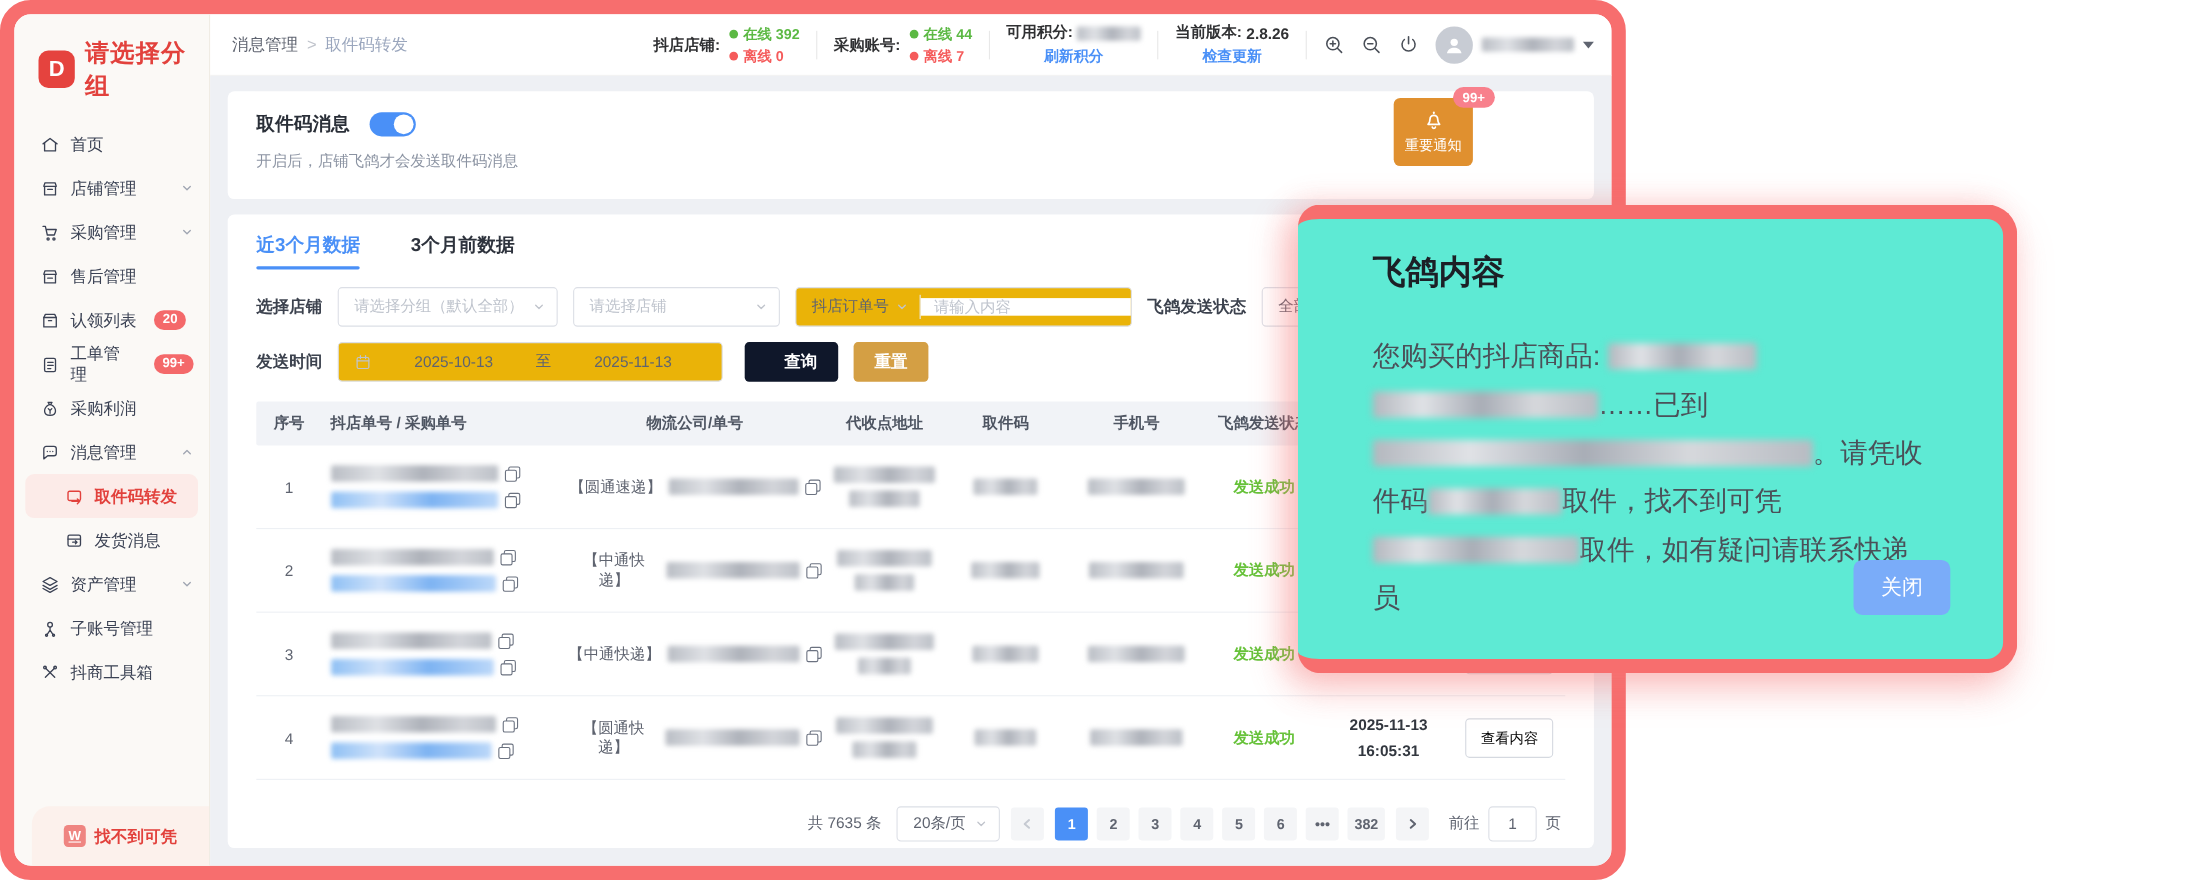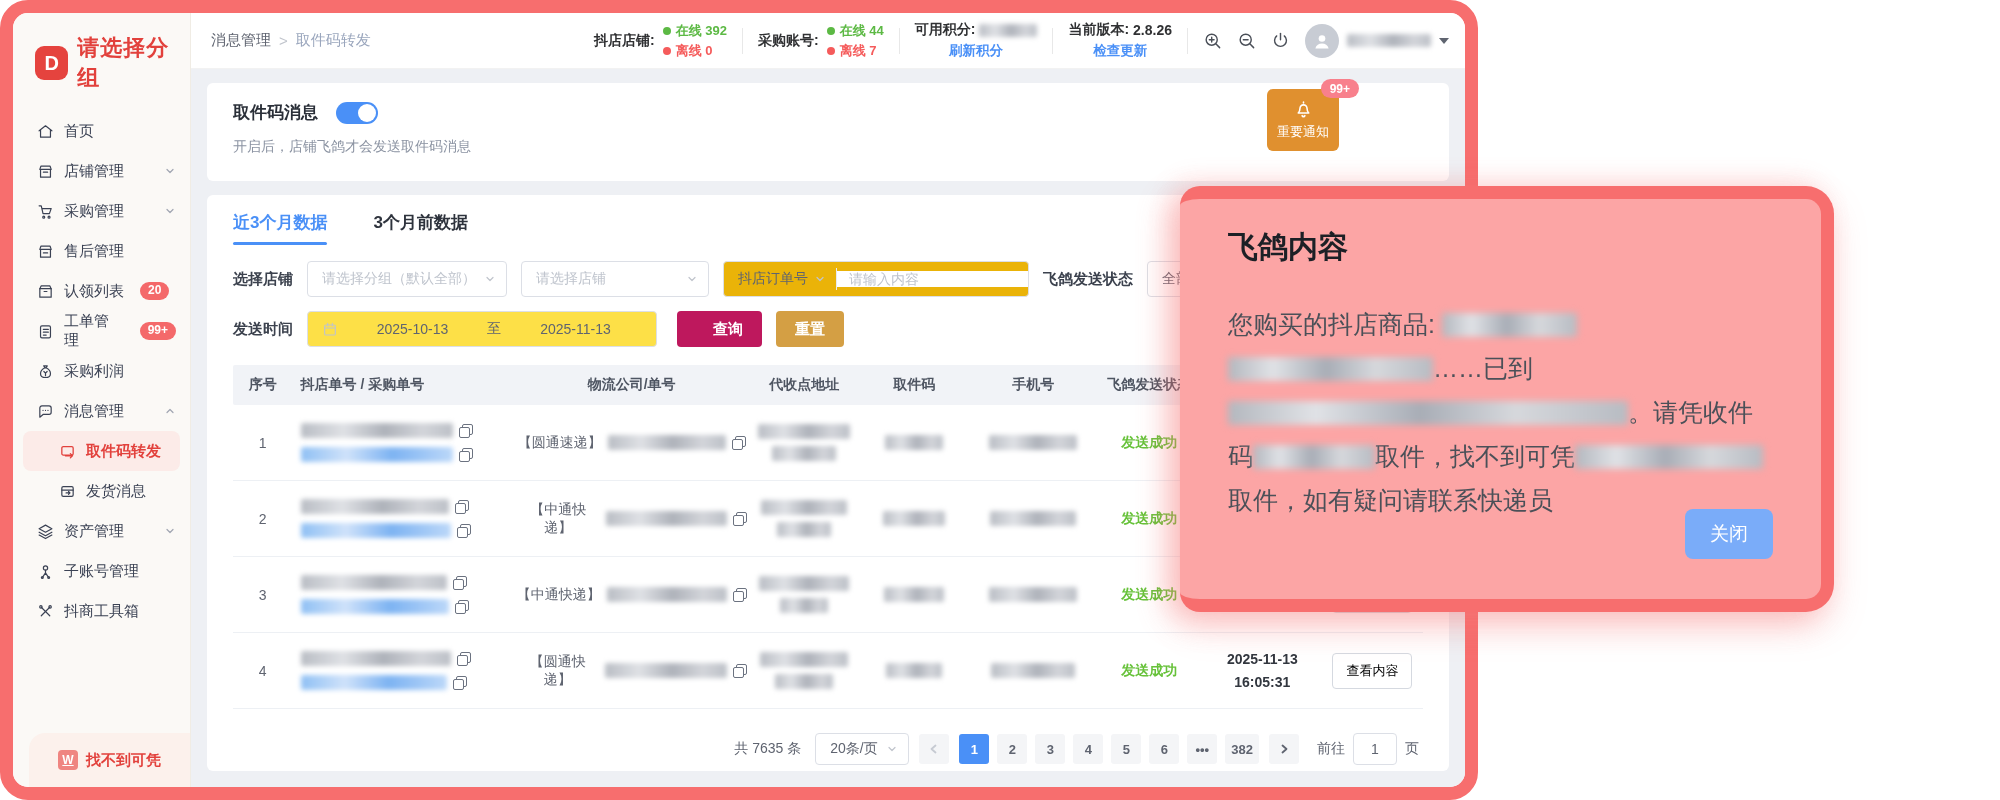--- a/index.html
+++ b/index.html
@@ -105,27 +105,27 @@
   .sel .dn{margin-left:auto;color:#c0c4cc;display:flex;}
   .sel .dn svg{width:12px;height:12px;}
   .combo{height:36px;border:1px solid var(--bd);border-radius:4px;background:#eab308;display:flex;
       align-items:center;font-size:14px;width:306px;}
   .combo .left{display:flex;align-items:center;gap:6px;padding:0 10px 0 14px;color:#5f6470;cursor:pointer;}
   .combo .left svg{width:12px;height:12px;color:#c0c4cc;}
   .combo .div{width:1px;align-self:stretch;margin:6px 0;background:#e8eaf0;}
   .combo input{border:none;outline:none;flex:1;padding:0 12px;font-size:14px;color:#5f6470;
       font-family:inherit;min-width:0;}
   .combo input::placeholder{color:var(--ph);}
-  .daterange{height:36px;border:1px solid var(--bd);border-radius:4px;background:#fde047;display:flex;
+  .daterange{height:36px;border:1px solid var(--bd);border-radius:4px;background:#eab308;display:flex;
       align-items:center;width:350px;padding:0 14px;gap:8px;font-size:14px;color:#5f6470;cursor:pointer;}
   .daterange svg{width:16px;height:16px;color:#c0c4cc;flex:none;}
   .daterange .d{flex:1;text-align:center;}
   .btn{height:36px;padding:0 19px;border:none;border-radius:4px;color:#fff;font-size:15px;
       font-weight:600;cursor:pointer;font-family:inherit;}
-  .btn.q{background:#be185d;margin-left:6px;padding-left:36px;}
+  .btn.q{background:#0f172a;margin-left:6px;padding-left:36px;}
   .btn.r{background:var(--tan);}
 
   
   .tbl{flex:none;margin-top:4px;}
   .thead{display:flex;align-items:center;background:#f1f3f7;height:40px;border-radius:2px;
       font-size:14px;font-weight:700;color:#4e5562;}
   .trow{display:flex;align-items:center;min-height:76px;border-bottom:1px solid #edf0f4;
       font-size:14px;color:#5f6470;}
   .c{flex:none;display:flex;align-items:center;justify-content:center;text-align:center;padding:0 4px;}
   .c1{width:5%;} .c2{width:18.5%;justify-content:flex-start;text-align:left;padding-left:8px;}
@@ -153,23 +153,23 @@
       justify-content:center;font-size:13px;font-weight:700;color:#5f6470;cursor:pointer;padding:0 6px;}
   .pbtn.on{background:var(--blue);color:#fff;}
   .pbtn.dis{color:#c6cad2;}
   .pbtn svg{width:12px;height:12px;}
   .pages{display:flex;gap:8px;}
   .goto{display:flex;align-items:center;gap:8px;margin-left:8px;}
   .goto input{width:44px;height:32px;border:1px solid var(--bd);border-radius:4px;text-align:center;
       font-size:14px;color:#5f6470;outline:none;font-family:inherit;}
 
   
-  .fg-modal{position:absolute;left:1180px;top:186px;width:654px;height:426px;background:#fca5a5;
+  .fg-modal{position:absolute;left:1180px;top:186px;width:654px;height:426px;background:#5eead4;
       border:13px solid var(--red);border-left:none;
-      border-radius:20px 28px 28px 20px;z-index:20;padding:28px 48px;
+      border-radius:20px 28px 28px 20px;z-index:20;padding:28px 68px;
       box-shadow:-14px 10px 30px rgba(246,120,120,.30), -8px -6px 24px rgba(246,120,120,.16),
                  0 16px 34px rgba(246,120,120,.22);}
   .fg-title{font-size:30px;font-weight:600;color:#1c2026;}
   .fg-body{margin-top:34px;font-size:25px;line-height:44px;color:#4b5058;max-width:712px;}
   .fg-close{position:absolute;right:48px;bottom:40px;width:88px;height:50px;background:#7aacf9;
       color:#fff;font-size:19px;border:none;border-radius:8px;cursor:pointer;font-family:inherit;}
   svg{display:block;}
 </style>
 </head>
 <body>

